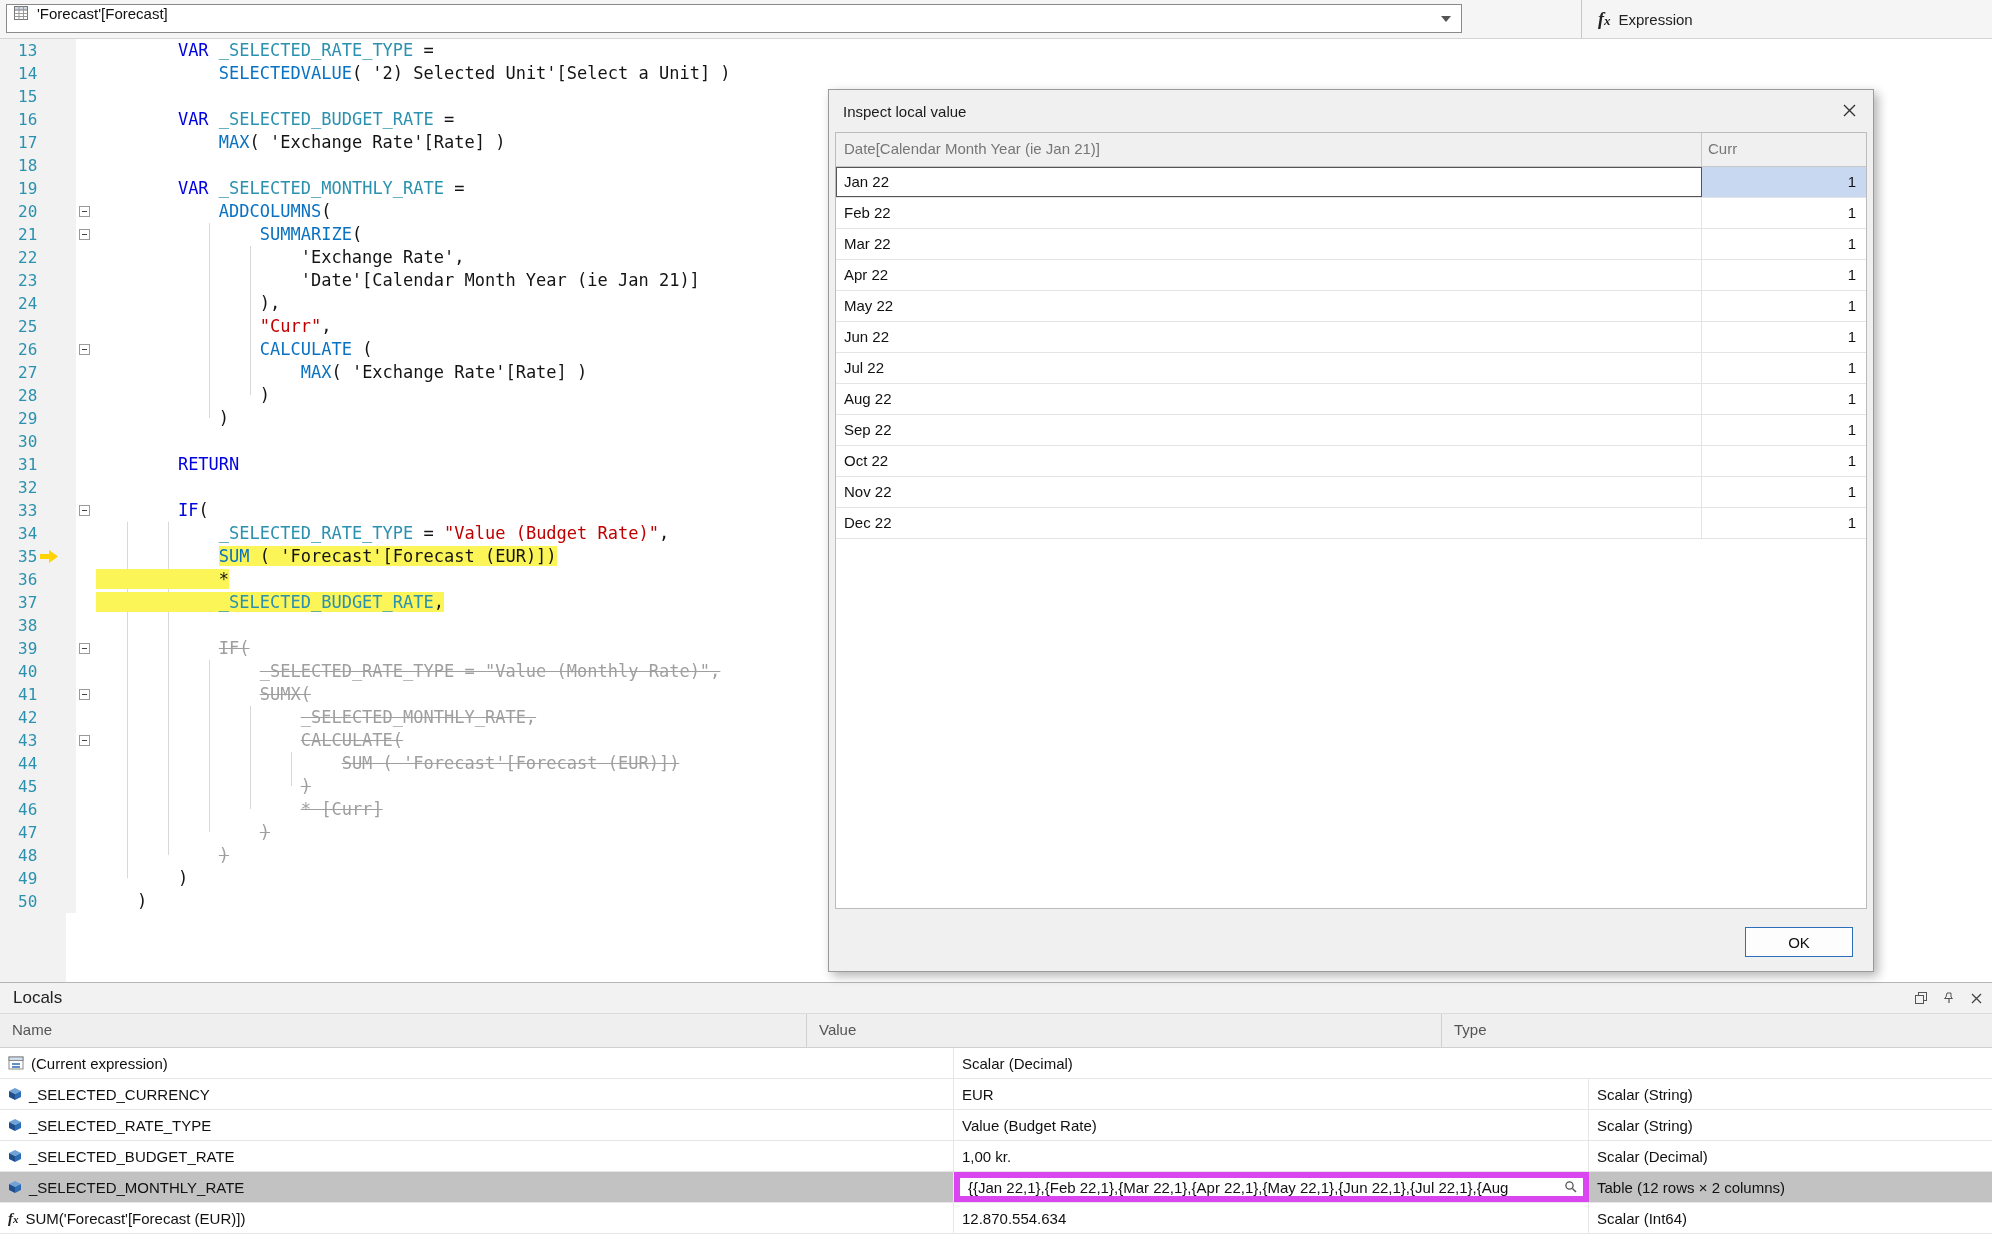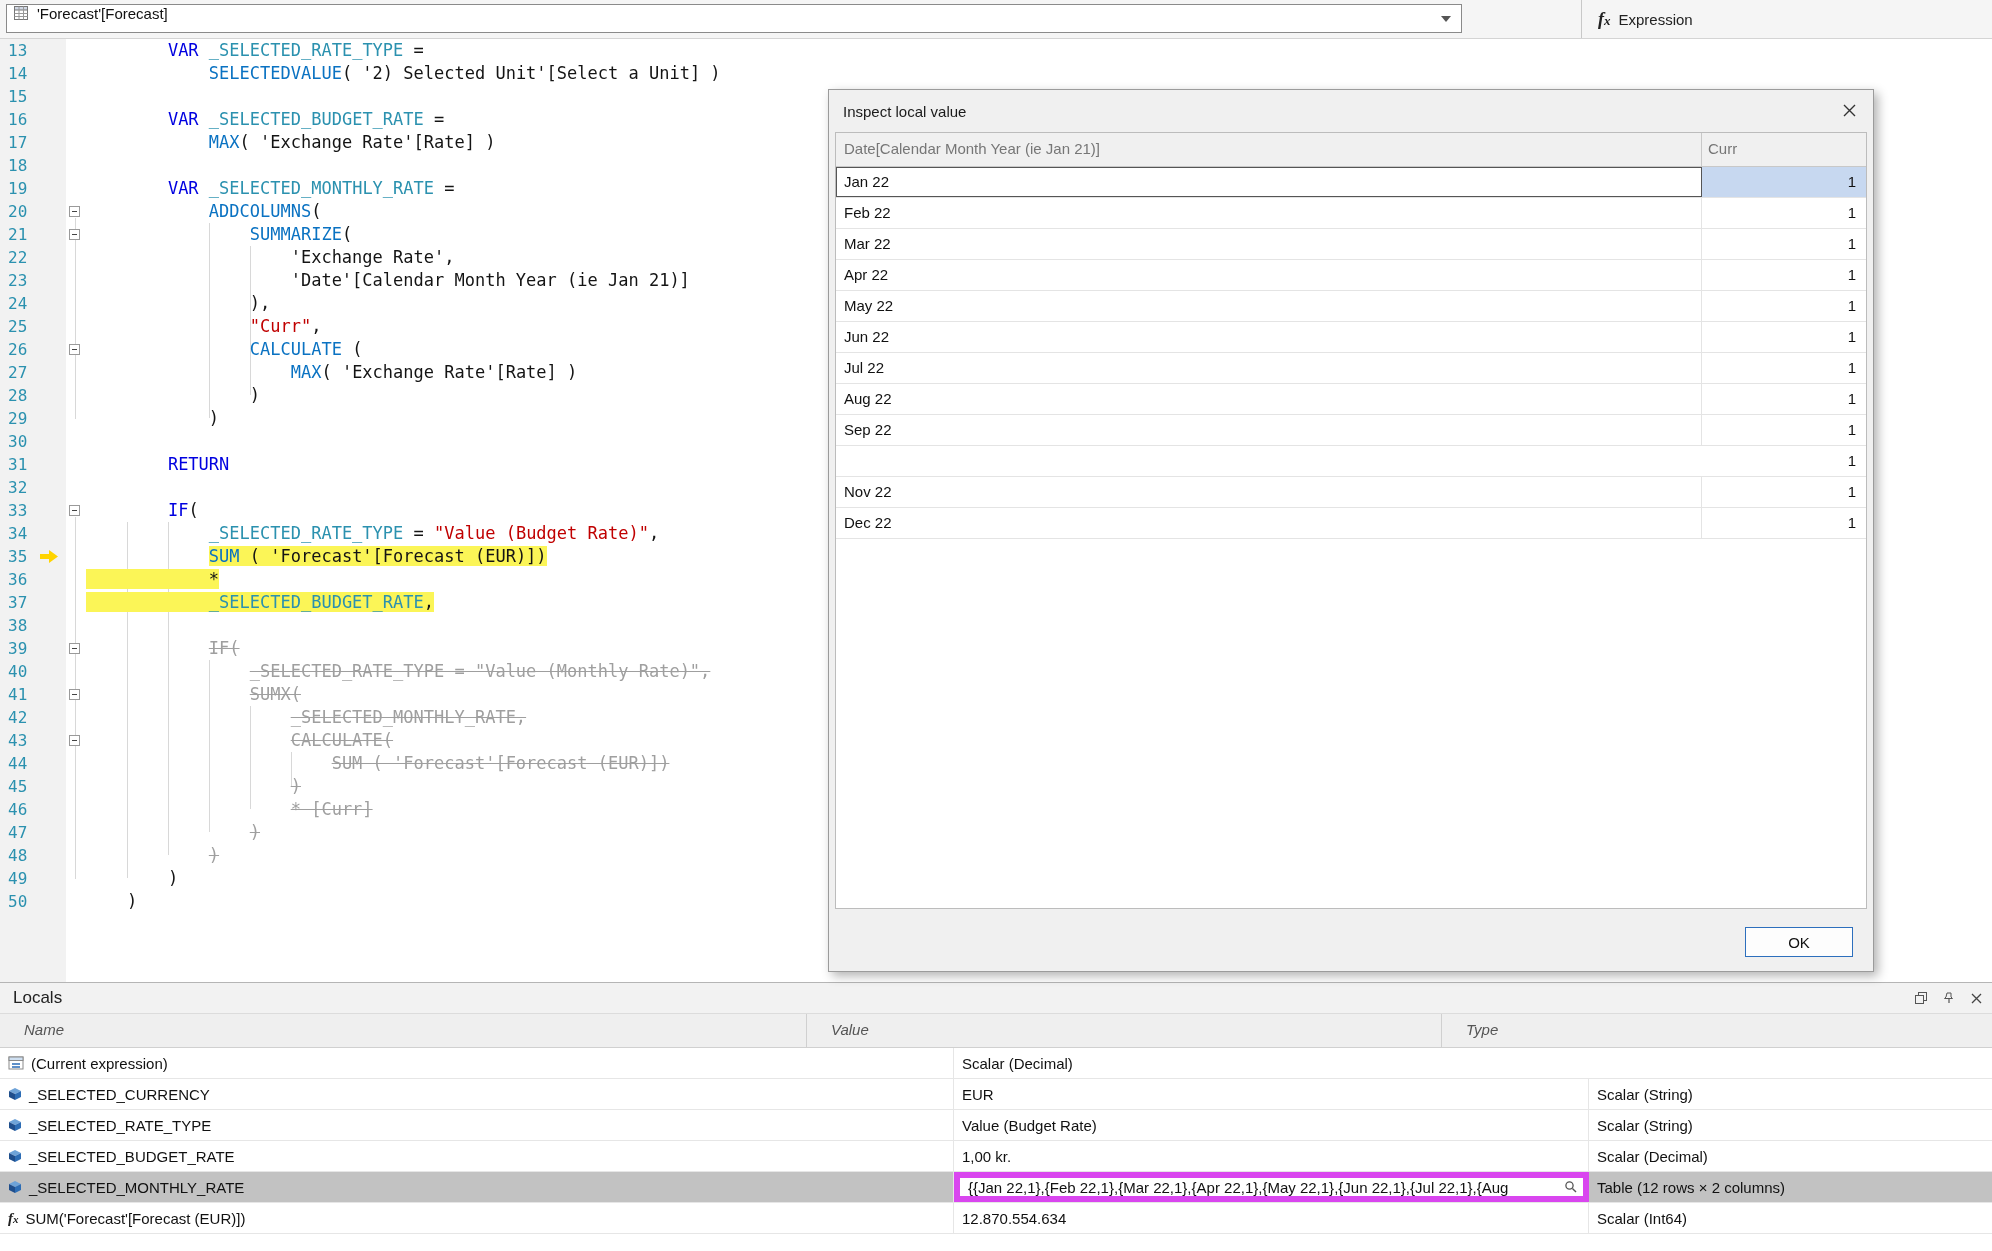--- a/index.html
+++ b/index.html
@@ -18,21 +18,21 @@
   .fxg i{font-size:18px;}
   .fxg .fxx{font-size:13px;font-style:italic;}
   .fxg.sm i{font-size:15px;} .fxg.sm .fxx{font-size:11px;}
   
   .editor{position:absolute;left:0;top:39px;width:1992px;height:943px;background:#fff;z-index:1;}
   .editor::before{content:"";position:absolute;left:0;top:0;width:66px;height:100%;background:#f2f2f2;}
   .guides{position:absolute;left:0;top:0;width:100%;height:100%;}
   .guides i{position:absolute;width:1px;background:#d8d8d8;display:block;}
   .lines{position:absolute;left:0;top:0;width:100%;}
   .code-line{position:relative;height:23px;display:flex;white-space:pre;}
-  .ln{flex:none;width:66px;box-sizing:border-box;padding-left:8px;background:#f2f2f2;color:#2b91af;font-family:"DejaVu Sans Mono",monospace;font-size:16px;line-height:23px;}
+  .ln{flex:none;width:66px;box-sizing:border-box;padding-left:8px;background:#f2f2f2;color:#2b91af;font-family:"DejaVu Sans Mono",monospace;font-size:16px;line-height:23px;margin-left:10px;}
   .fold{flex:none;width:20px;position:relative;}
   .foldbox{position:absolute;left:3px;top:6px;width:11px;height:11px;background:#fff;border:1px solid #9a9a9a;box-sizing:border-box;}
   .foldbox::after{content:"";position:absolute;left:2px;right:2px;top:4px;height:1px;background:#444;}
   .code{font-family:"DejaVu Sans Mono",monospace;font-size:17px;line-height:23px;}
   .code span{white-space:pre;}
   .p{color:#141414;}
   .kw{color:var(--c-kw);}
   .fn{color:var(--c-fn);}
   .vr{color:var(--c-vr);}
   .st{color:var(--c-st);}
@@ -52,21 +52,21 @@
   .gc-curr{flex:1;text-align:right;padding-right:10px;line-height:30px;}
   .grid-row.sel .gc-date{outline:1px solid #555;outline-offset:-1px;}
   .grid-row.sel .gc-curr{background:var(--c-selblue);}
   .ok-btn{position:absolute;right:20px;bottom:14px;width:108px;height:30px;background:#fdfdfd;border:1px solid #2d6fbd;font-size:15px;color:#111;font-family:"Liberation Sans",sans-serif;}
   
   .locals{position:absolute;left:0;top:982px;width:1992px;height:269px;background:#fff;border-top:1px solid #b5b5b5;z-index:10;box-sizing:border-box;}
   .loc-title{height:30px;background:#f2f2f2;border-bottom:1px solid #dcdcdc;display:flex;align-items:center;padding-left:13px;font-size:17px;color:#222;position:relative;}
   .loc-icons{position:absolute;right:10px;top:0;height:30px;display:flex;align-items:center;gap:16px;}
   .loc-icons span{line-height:0;}
   .loc-header{display:flex;height:33px;background:#efefef;border-bottom:1px solid #d0d0d0;font-size:15px;color:#555;}
-  .lh{box-sizing:border-box;padding-left:24px;line-height:32px;border-right:1px solid #d0d0d0;font-style:italic;}
+  .lh{box-sizing:border-box;padding-left:12px;line-height:32px;border-right:1px solid #d0d0d0;}
   .lh-name{width:807px;}
   .lh-value{width:635px;}
   .lh-type{flex:1;border-right:none;}
   .loc-row{display:flex;height:31px;border-bottom:1px solid #e6e6e6;font-size:15px;color:#111;background:#fff;box-sizing:border-box;}
   .loc-row.sel{background:var(--c-selgray);}
   .lc{box-sizing:border-box;height:100%;display:flex;align-items:center;border-right:1px solid #e6e6e6;overflow:hidden;white-space:nowrap;padding-left:8px;}
   .lc-name{width:954px;gap:7px;}
   .lc-value{width:635px;}
   .lc-type{flex:1;border-right:none;}
   .lc-value.editing{background:#fff;border:6px solid #d946ef;justify-content:space-between;padding-right:5px;}
@@ -190,20 +190,21 @@
         </div>
         <div class="grid-row">
           <div class="gc-date">Aug 22</div>
           <div class="gc-curr">1</div>
         </div>
         <div class="grid-row">
           <div class="gc-date">Sep 22</div>
           <div class="gc-curr">1</div>
         </div>
         <div class="grid-row">
+          <div class="gc-date">Oct 22</div>
           <div class="gc-curr">1</div>
         </div>
         <div class="grid-row">
           <div class="gc-date">Nov 22</div>
           <div class="gc-curr">1</div>
         </div>
         <div class="grid-row">
           <div class="gc-date">Dec 22</div>
           <div class="gc-curr">1</div>
         </div>

